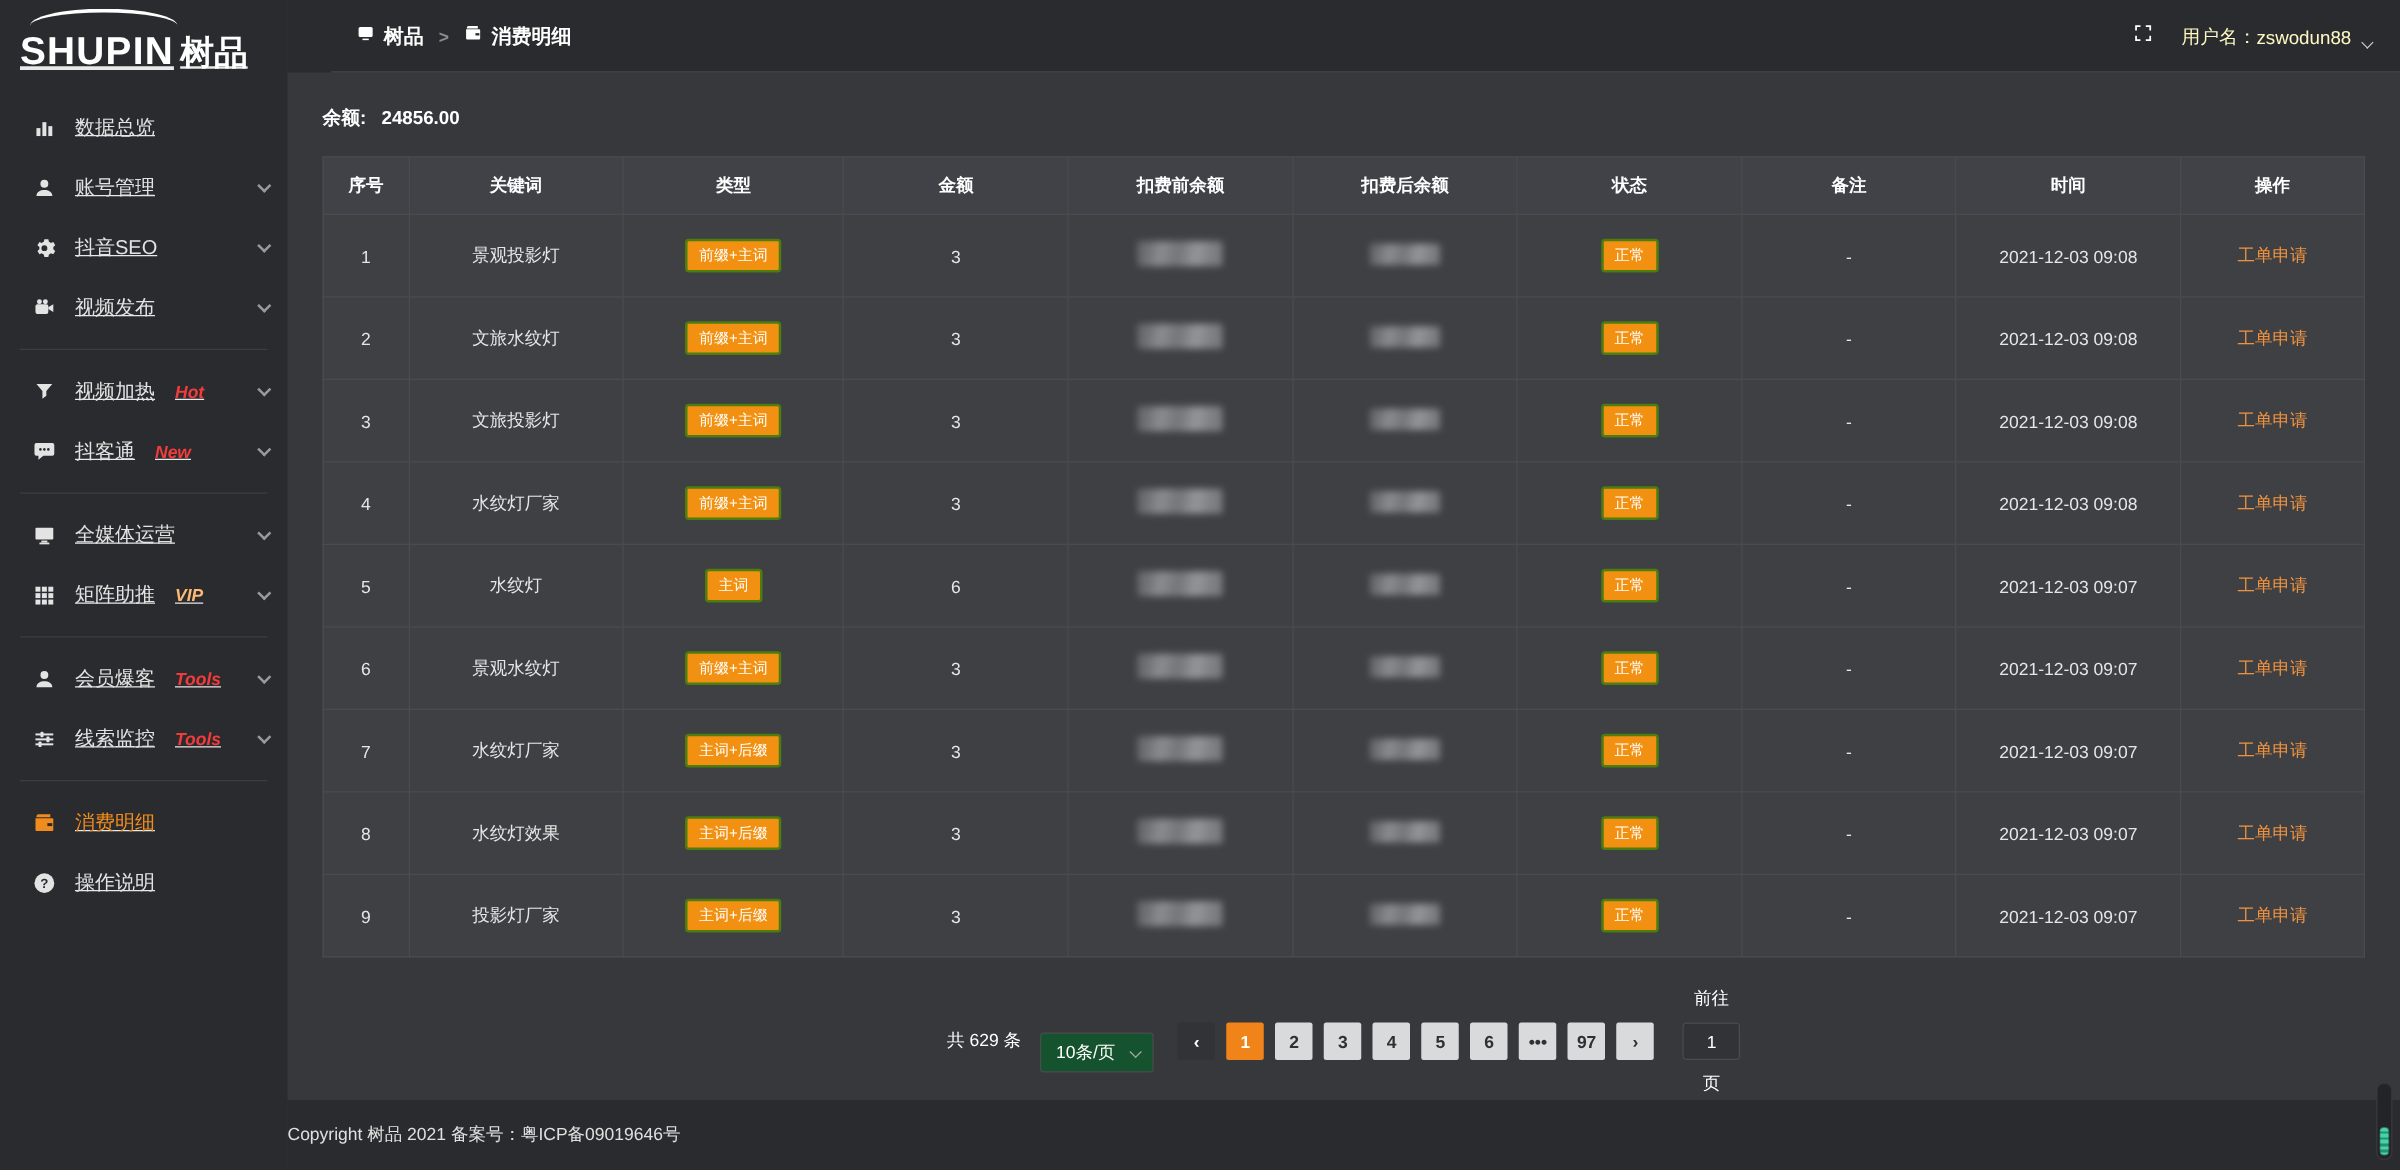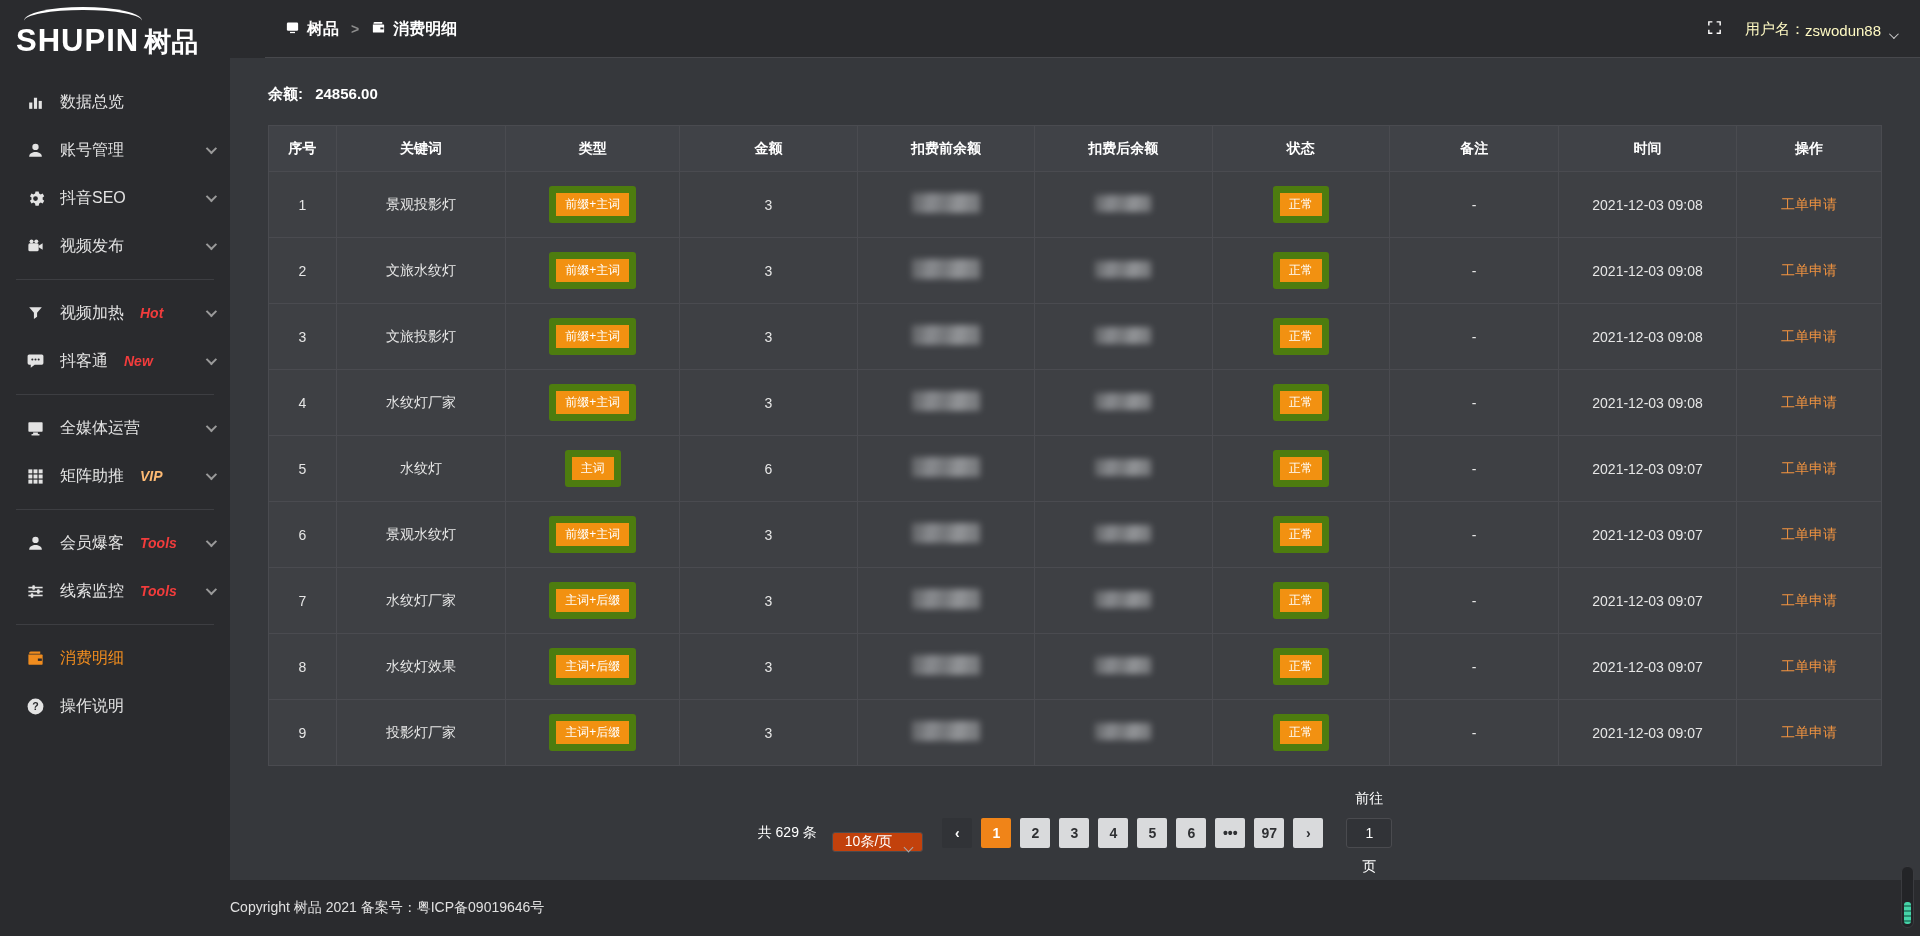--- a/index.html
+++ b/index.html
@@ -2,21 +2,21 @@
 <html><head>
 <meta charset="utf-8">
 <style>
   * { box-sizing: border-box; margin: 0; padding: 0; }
   html,body { width:1920px; height:936px; }
   body {
     font-family: "Liberation Sans", "DejaVu Sans", sans-serif;
     background:#36383c; color:#e8e8e8; display:flex; overflow:hidden;
   }
   
-  .sidebar { width:230px; flex-shrink:0; background:#2a2b2e; display:flex; flex-direction:column; }
+  .sidebar { width:230px; flex-shrink:0; background:#2a2b2e; display:flex; flex-direction:column;text-decoration:underline; }
   .logo { height:64px; display:flex; align-items:flex-end; padding:10px 0 8px 16px; position:relative; }
   .logo-arc { position:absolute; top:7px; left:24px; width:118px; height:14px;
     border-top:3px solid #fff; border-radius:60px 60px 0 0 / 14px 14px 0 0; }
   .logo-en { color:#fff; font-weight:800; font-size:31px; letter-spacing:1px; line-height:1; }
   .logo-cn { color:#fff; font-weight:800; font-size:27px; line-height:1.05; margin-left:5px; }
   .nav { padding-top:14px; }
   .nav-item { height:48px; display:flex; align-items:center; padding:0 16px 0 26px;
     font-size:16px; color:#e3e3e3; cursor:pointer; }
   .nav-item.active { color:#f08c1e; }
   .nav-icon { width:19px; height:19px; margin-right:15px; display:flex; align-items:center; }
@@ -32,40 +32,40 @@
   .topbar::after { content:""; position:absolute; left:35px; right:0; bottom:0; height:1px; background:#47484c; }
   .crumb { display:flex; align-items:center; gap:7px; color:#fff; font-size:16px; font-weight:600; cursor:pointer; }
   .crumb svg { width:15px; height:15px; fill:#fff; }
   .crumb-sep { color:#8d8d8d; margin:0 12px; font-size:14px; font-weight:bold; }
   .topbar-right { margin-left:auto; display:flex; align-items:center; gap:22px; }
   .fs-icon svg { width:17px; height:17px; stroke:#fff; stroke-width:2; fill:none; }
   .user-box { display:flex; align-items:flex-end; color:#fef9c3; font-size:15px; cursor:pointer; }
   .user-caret { width:7px; height:7px; border-right:1.6px solid #ccc; border-bottom:1.6px solid #ccc;
     transform:rotate(45deg) translateY(-2px); margin-left:8px; }
   
-  .content { flex:1; padding:0 38px; }
+  .content { flex:1; padding:0 28px; }
   .balance { margin:27px 0 21px; font-size:15px; font-weight:bold; color:#fff; }
   .balance .val { margin-left:8px; }
   table { width:100%; border-collapse:collapse; background:#3e4044; table-layout:fixed; }
   th, td { border:1px solid #4a4b50; text-align:center; font-size:14px; }
   th { height:46px; background:#404247; color:#fff; font-weight:600; }
   td { height:66px; color:#e6e6e6; }
-  .badge { display:inline-block; background:#f29111; border:7px solid #4d7c0f; color:#fff;
+  .badge { display:inline-block; background:#f29111; border:2px solid #4d7c0f; color:#fff;
     font-size:12px; padding:4px 9px; border-radius:3px; line-height:1.2; }
   .blur-block { display:inline-block; width:68px; height:20px; border-radius:2px; opacity:.8;
     background:linear-gradient(100deg,#75777a 10%,#9ea0a4 28%,#808285 48%,#aaacaf 68%,#8a8c8f 88%);
     filter:blur(3px); }
   .blur-sm { width:56px; height:17px; }
   .action-link { color:#ef9240; cursor:pointer; }
   
   .pagination { display:flex; align-items:center; justify-content:center; gap:9px; margin-top:24px;
     font-size:14px; color:#fff; }
   .pg-total { margin-right:6px; }
-  .pg-size { position:relative; background:#c2410c; border:1px solid #4a4b4f; border-radius:3px;
-    height:20px; display:flex; align-items:center; padding:0 30px 0 12px; cursor:pointer; margin-right:10px;margin-top:17px; }
+  .pg-size { position:relative; background:#14532d; border:1px solid #4a4b4f; border-radius:3px;
+    height:32px; display:flex; align-items:center; padding:0 30px 0 12px; cursor:pointer; margin-right:10px;margin-top:17px; }
   .pg-size .caret { position:absolute; right:10px; top:11px; width:7px; height:7px;
     border-right:1.5px solid #aaa; border-bottom:1.5px solid #aaa; transform:rotate(45deg); }
   .page-btn { min-width:30px; height:30px; padding:0 6px; background:#d9dadc; color:#2f3033;
     display:flex; align-items:center; justify-content:center; border-radius:2px; font-weight:600; cursor:pointer; }
   .page-btn.dark { background:#313337; color:#fff; }
   .page-btn.active { background:#f08418; color:#fff; }
   .pg-goto { display:flex; align-items:center; gap:10px; margin-left:14px;flex-direction:column; }
   .goto-input { width:46px; height:30px; background:#313337; border:1px solid #4a4b4f; border-radius:3px;
     color:#fff; text-align:center; font-size:14px; font-family:inherit; }
   

